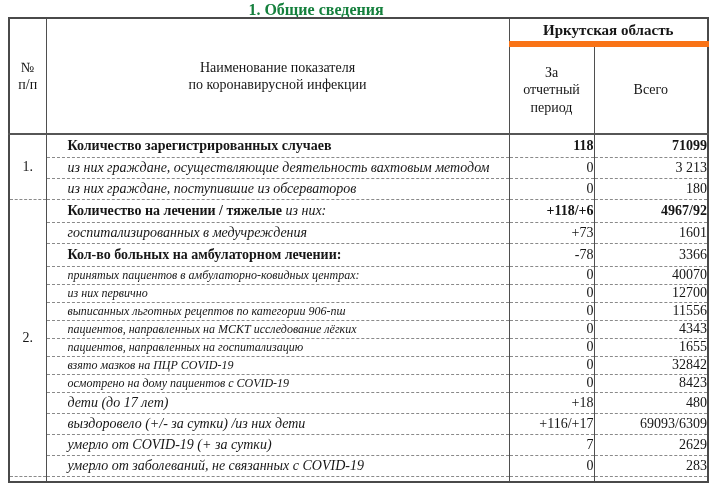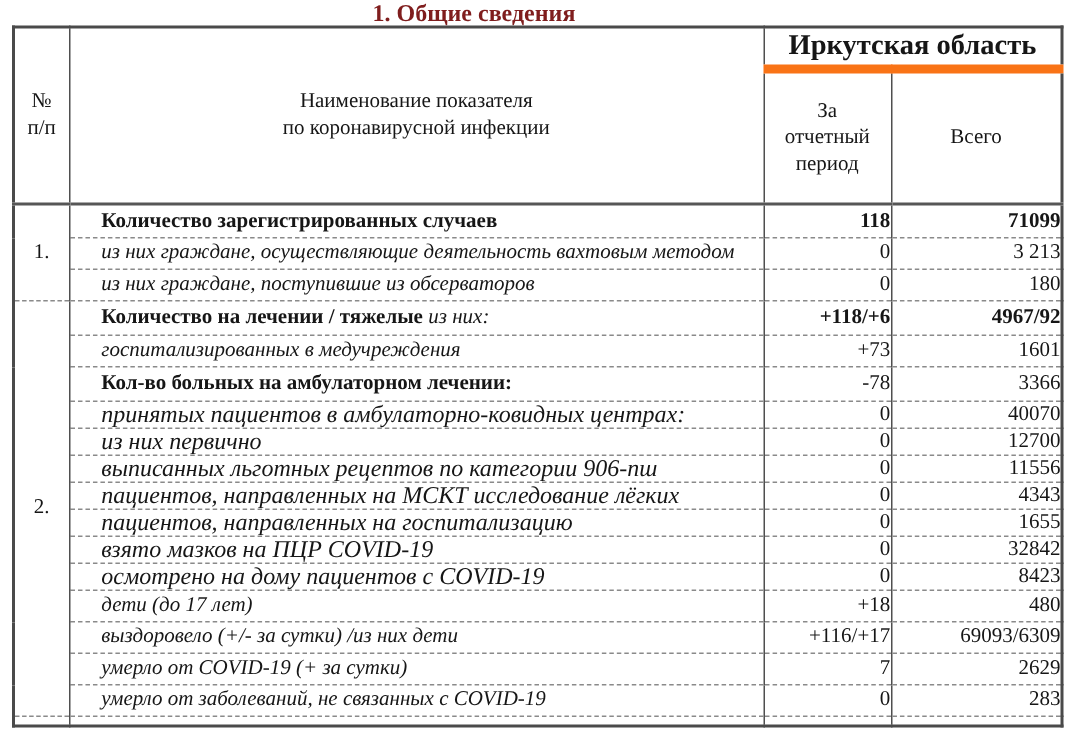--- a/index.html
+++ b/index.html
@@ -4,48 +4,48 @@
 <style>
   html,body{margin:0;padding:0;}
   body{
     width:714px;height:500px;overflow:hidden;
     background:#ffffff;color:#161616;
     font-family:"Liberation Serif","DejaVu Serif",serif;
   }
   .page{position:relative;width:714px;height:500px;}
   .doc-title{
     margin:0;padding-top:1px;width:632px;
-    text-align:center;font-size:16px;font-weight:bold;color:#7f1d1d;
+    text-align:center;font-size:16px;font-weight:bold;color:#15803d;
   }
   table.tbl{
     position:absolute;left:8px;top:17px;width:699px;
     border-collapse:collapse;table-layout:fixed;
     border:2px solid #4a4a4a;
   }
   .tbl th,.tbl td{
     border-left:1px solid #4f4f4f;border-right:1px solid #4f4f4f;
     border-top:1px dashed #8a8a8a;border-bottom:1px dashed #8a8a8a;
     vertical-align:middle;padding:0;
   }
   thead th{font-weight:normal;text-align:center;font-size:14px;line-height:1.25;}
   tr.hdr-region{height:26px;}
   tr.hdr-sub{height:90px;}
-  th.region-h{font-weight:bold;font-size:19px;border-bottom:6px solid #f97316;}
+  th.region-h{font-weight:bold;font-size:15px;border-bottom:6px solid #f97316;}
   th.num-h,th.ind-h{border-bottom:2px solid #565656;}
   th.period-h,th.total-h{border-bottom:2px solid #565656;padding:0 8px;}
   tbody td.label-cell{
     padding:1px 8px 1px 21px;font-size:14px;line-height:16px;text-align:justify;
   }
   tbody td.num-cell{text-align:center;font-size:14px;}
   tbody td.val-cell{text-align:right;font-size:14px;}
   tbody tr{height:21px;}
   tbody tr.lead{height:23px;}
   tbody tr.lead td.label-cell{font-weight:bold;}
   tbody tr.small{height:18px;}
-  tbody tr.small td.label-cell{font-size:16px;line-height:13px;}
+  tbody tr.small td.label-cell{font-size:12px;line-height:13px;}
   .b{font-weight:bold;}
   .i{font-style:italic;}
   .n{font-weight:normal;font-style:italic;}
   tfoot tr{height:6px;}
   tfoot td{border-top:2px solid #4a4a4a;}
 </style>
 </head>
 <body>
 
 <div class="page">

